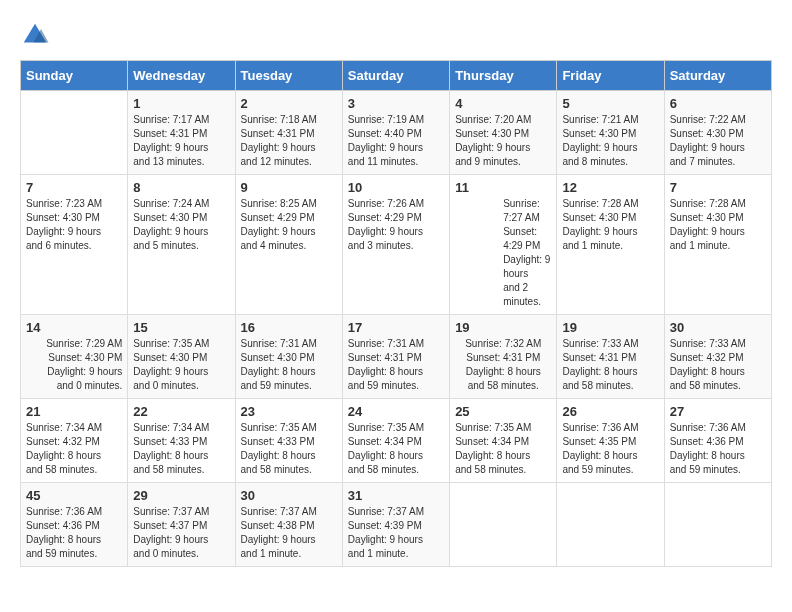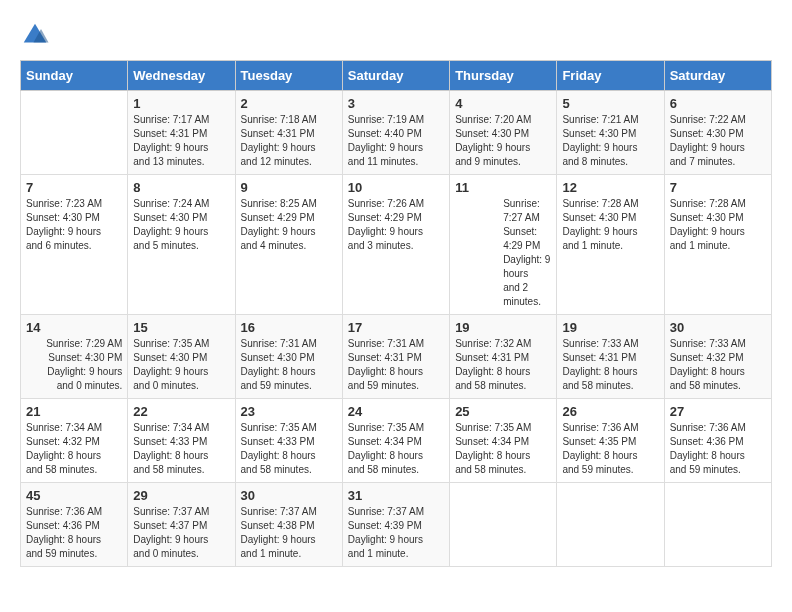--- a/index.html
+++ b/index.html
@@ -246,21 +246,21 @@
         </td>
         <td>
           <span class="day-num">17</span>
           <div class="day-info" style="white-space: pre-line;">Sunrise: 7:31 AM
 Sunset: 4:31 PM
 Daylight: 8 hours
 and 59 minutes.</div>
         </td>
         <td>
           <span class="day-num">19</span>
-          <div class="day-info" style="white-space: pre-line;">Sunrise: 7:32 AM
+          <div class="day-info" style="white-space: pre-line; text-align: center;">Sunrise: 7:32 AM
 Sunset: 4:31 PM
 Daylight: 8 hours
 and 58 minutes.</div>
         </td>
         <td>
           <span class="day-num">19</span>
           <div class="day-info" style="white-space: pre-line;">Sunrise: 7:33 AM
 Sunset: 4:31 PM
 Daylight: 8 hours
 and 58 minutes.</div>

